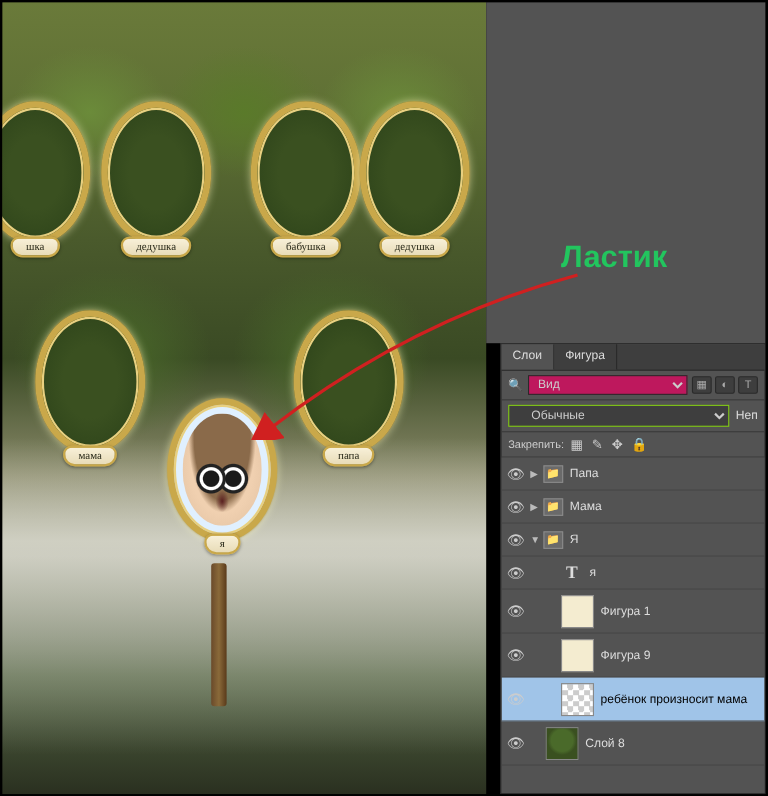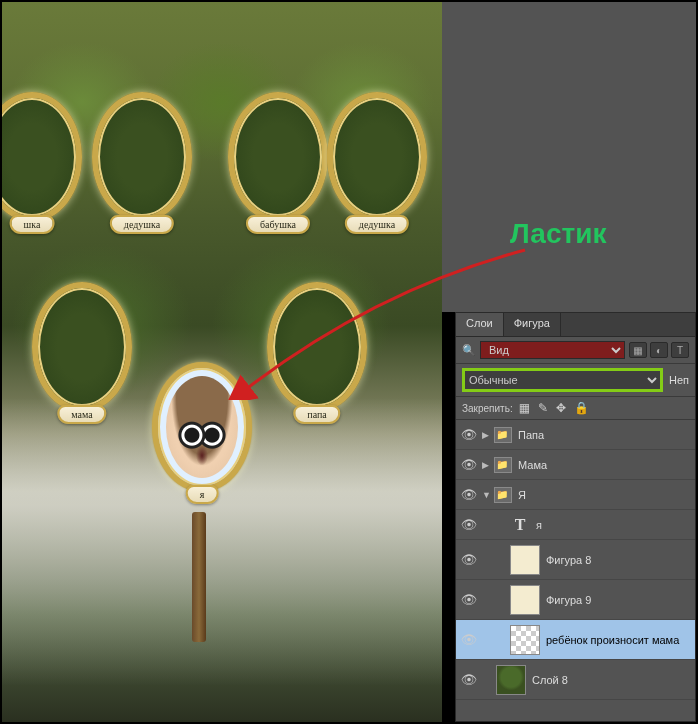--- a/index.html
+++ b/index.html
@@ -144,37 +144,37 @@
   cursor: pointer;
 }
 .panel-tab.active { background: #535353; }
 .search-row {
   display: flex; align-items: center;
   padding: 4px 6px; gap: 4px;
   border-bottom: 1px solid #3a3a3a;
 }
 .search-row .mag { width: 14px; color: #aaa; }
 .search-select {
-  flex: 1; background: #7f1d1d; border: 1px solid #2a2a2a;
+  flex: 1; background: #be185d; border: 1px solid #2a2a2a;
   color: #ccc; font-size: 11px; padding: 1px 4px;
 }
 .pill-row { display:flex; gap:3px; }
 .pill {
   width: 18px; height: 16px; border: 1px solid #2a2a2a;
   background: #3e3e3e; border-radius: 2px;
   display:flex; align-items:center; justify-content:center;
   font-size: 10px; color: #aaa;
 }
 .blend-row {
   display: flex; padding: 4px 6px; gap: 6px;
   border-bottom: 1px solid #3a3a3a;
 }
 .blend-select {
-  flex: 1; background: #3e3e3e; border: 3px solid #84cc16;
-  color: #ccc; font-size: 11px; padding: 2px 0;
+  flex: 1; background: #3e3e3e; border: 1px solid #84cc16;
+  color: #ccc; font-size: 11px; padding: 2px 16px;
 }
 .lock-row {
   display: flex; align-items: center;
   padding: 4px 6px; gap: 6px;
   font-size: 10px; color: #ccc;
   border-bottom: 1px solid #3a3a3a;
 }
 .lock-icons { display:flex; gap: 8px; font-size: 12px; }
 .layers-list {
   flex: 1; overflow: hidden;
@@ -329,21 +329,21 @@
       <div class="layer-row">
         <div class="visibility">👁</div>
         <span class="indent" style="width: 28px;"></span>
         <span class="type-T">T</span>
         <span class="layer-name">я</span>
       </div>
       <div class="layer-row tall">
         <div class="visibility">👁</div>
         <span class="indent" style="width: 28px;"></span>
         <span class="layer-thumb shape"></span>
-        <span class="layer-name">Фигура 8</span>
+        <span class="layer-name">Фигура 1</span>
       </div>
       <div class="layer-row tall">
         <div class="visibility">👁</div>
         <span class="indent" style="width: 28px;"></span>
         <span class="layer-thumb shape"></span>
         <span class="layer-name">Фигура 9</span>
       </div>
       <div class="layer-row selected tall">
         <div class="visibility">👁</div>
         <span class="indent" style="width: 28px;"></span>

